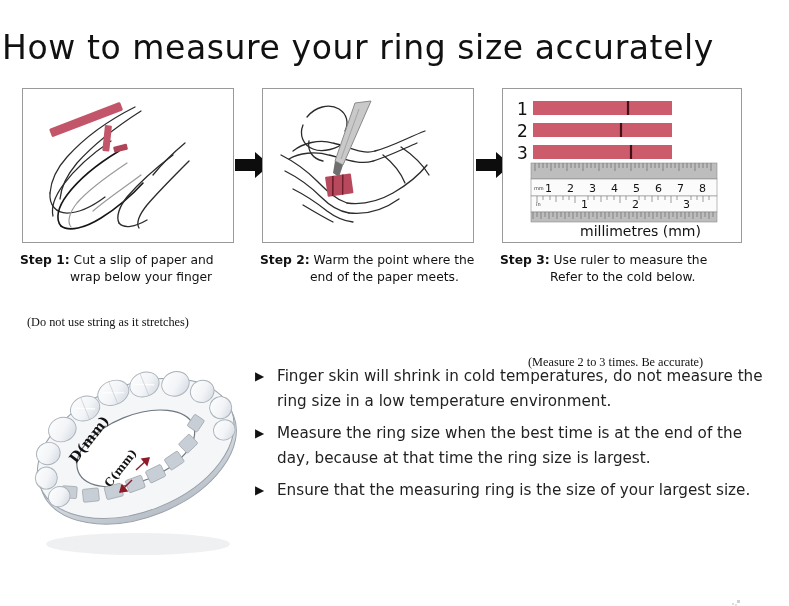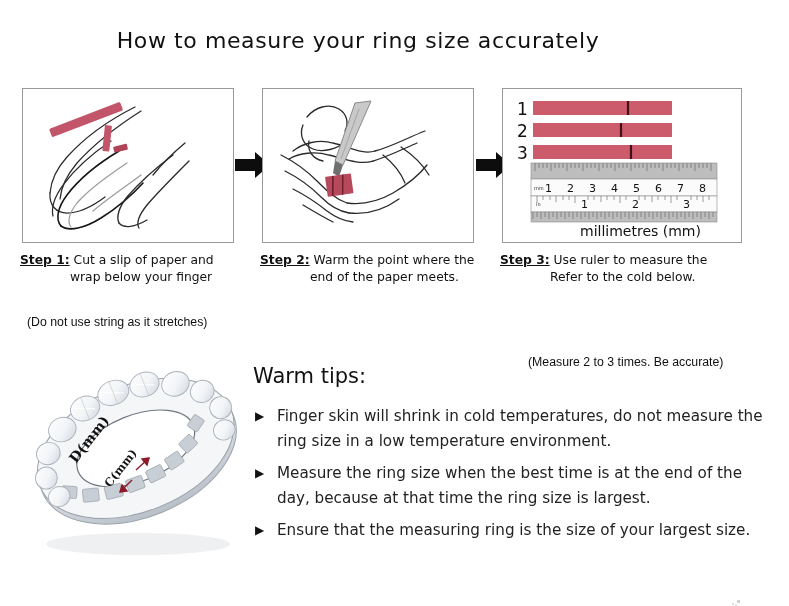--- a/index.html
+++ b/index.html
@@ -17,21 +17,21 @@
   }
 
   
   #page-title {
     position: absolute;
     left: 0;
     top: 28px;
     width: 716px;
     text-align: center;
     font-family: "DejaVu Sans", sans-serif;
-    font-size: 22px;
+    font-size: 33px;
     font-weight: 400;
     letter-spacing: 0.6px;
     color: #111111;
     white-space: nowrap;
   }
 
   
   #steps-row {
     position: absolute;
     left: 0;
@@ -66,27 +66,27 @@
   .step-caption {
     position: absolute;
     font-family: "DejaVu Sans", sans-serif;
     font-size: 12.3px;
     line-height: 17px;
     color: #111111;
   }
   #caption-1 { left: 20px; top: 252px; width: 230px; }
   #caption-2 { left: 260px; top: 252px; width: 235px; }
   #caption-3 { left: 500px; top: 252px; width: 280px; }
-  .step-label { font-weight: bold; text-decoration: underline; }
+  .step-label { font-weight: bold; }
   .caption-indent { display: block; padding-left: 50px; }
   .caption-strong { font-weight: bold; }
 
   .step-note {
     position: absolute;
-    font-family: Liberation Sans, sans-serif;
+    font-family: Liberation Serif, serif;
     font-size: 12.3px;
     color: #111111;
     white-space: nowrap;
     text-align: right;
   }
   #note-1 { left: 27px; top: 315px; }
   #note-3 { left: 528px; top: 315px; margin-top: 40px; }
 
   
   #ring-figure {
@@ -487,21 +487,20 @@
     <g stroke="#8e1b28" stroke-width="1.4" fill="#8e1b28">
       <line x1="118" y1="118" x2="131" y2="106"></line>
       <polygon points="131,106 124,107 129,113"></polygon>
       <line x1="102" y1="140" x2="114" y2="128"></line>
       <polygon points="102,140 109,139 104,133"></polygon>
     </g>
   </svg>
 </div>
 
 <div id="tips-block">
-  <div id="tips-heading">Warm tips:</div>
 
   <div class="tip-item">
     <span class="tip-bullet">▶</span>
     <span>Finger skin will shrink in cold temperatures, do not measure the ring size in a low temperature environment.</span>
   </div>
 
   <div class="tip-item">
     <span class="tip-bullet">▶</span>
     <span>Measure the ring size when the best time is at the end of the day, because at that time the ring size is largest.</span>
   </div>

